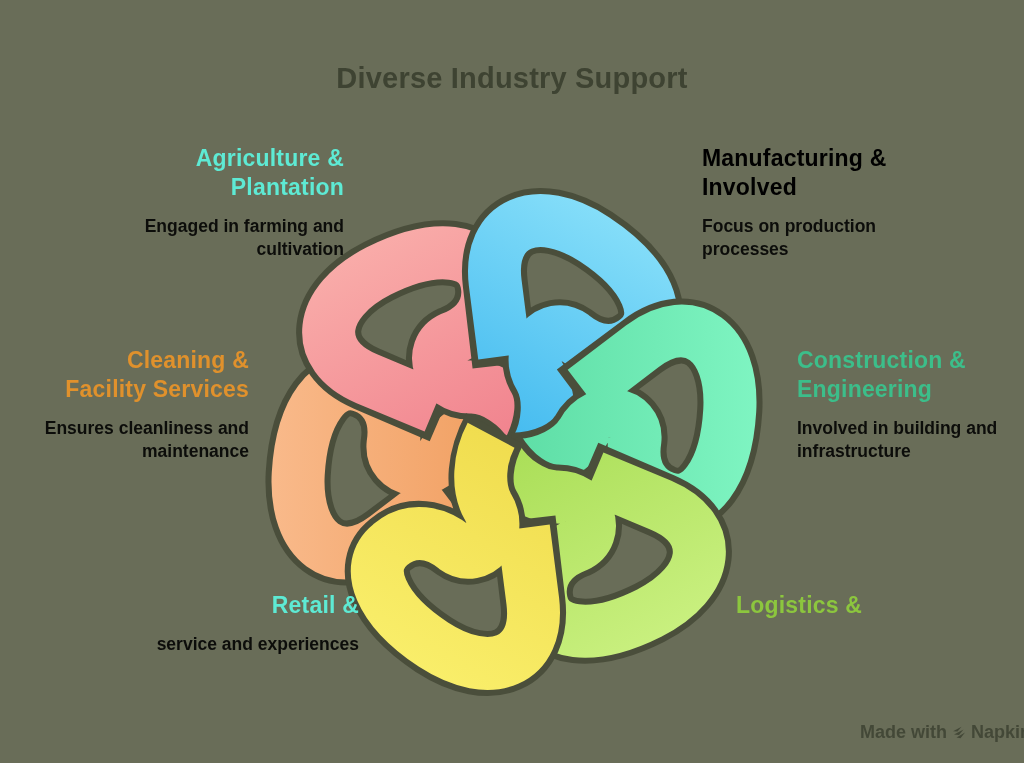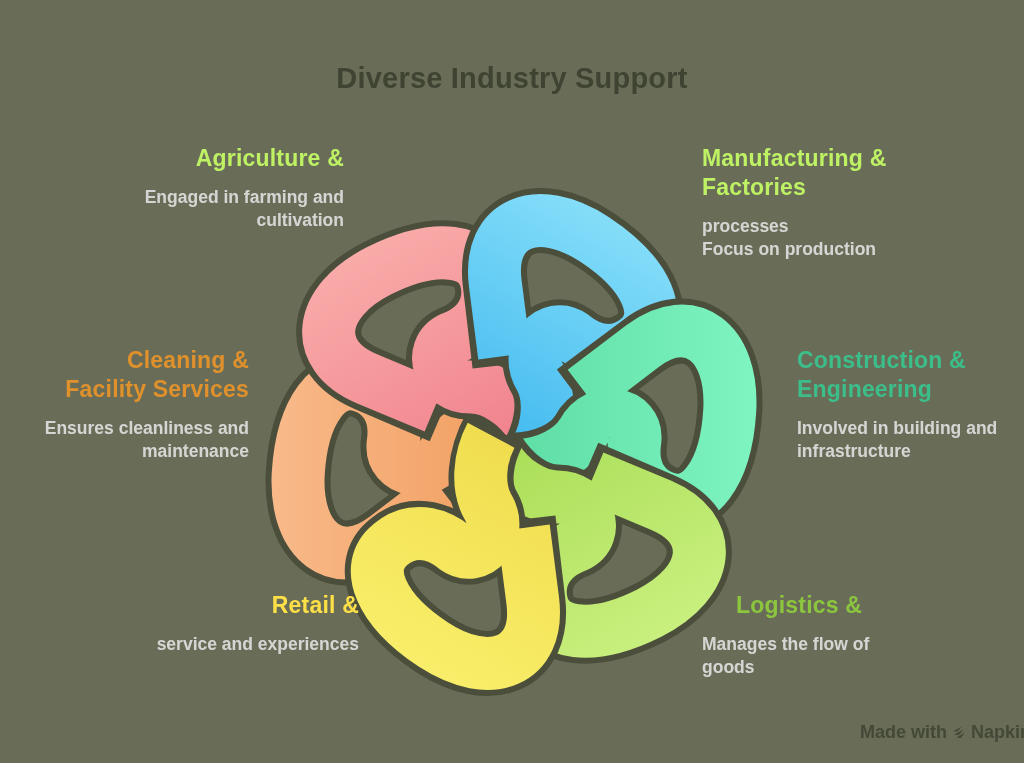--- a/index.html
+++ b/index.html
@@ -12,21 +12,21 @@
   .page-title{
     position:absolute;left:0;top:62px;width:1024px;
     text-align:center;font-size:29px;font-weight:700;color:#3E4332;
     letter-spacing:0.2px;
   }
   .knot{position:absolute;left:0;top:0;}
   .section{position:absolute;width:300px;}
   .section.align-right{text-align:right;}
   .section.align-left{text-align:left;}
   .sec-title{font-size:23px;line-height:29px;font-weight:700;letter-spacing:0.2px;}
-  .sec-desc{margin-top:13px;font-size:17.5px;line-height:23px;font-weight:700;color:#e5e5e5;opacity:0.88;}
+  .sec-desc{margin-top:13px;font-size:17.5px;line-height:23px;font-weight:700;color:#000000;opacity:0.88;}
   
   .sec-agriculture{top:144px;right:701px;}
   .sec-manufacturing{top:144px;left:702px;}
   .sec-cleaning{top:346px;right:796px;}
   .sec-construction{top:346px;left:797px;}
   .sec-retail{top:591px;right:686px;}
   .sec-logistics{top:591px;left:702px;}
   .watermark{
     position:absolute;right:14px;top:722px;height:20px;
     display:flex;align-items:center;gap:5px;
@@ -95,37 +95,38 @@
           <use href="#petal-fill" stroke="url(#grad-logistics)"></use>
       </g>
       <g transform="rotate(210)">
         <use href="#petal-outline"></use>
           <use href="#petal-fill" stroke="url(#grad-retail)"></use>
       </g>
     </g>
   </svg>
 
   <div class="section align-right sec-agriculture">
-    <div class="sec-title" style="color: #bef264;">
+    <div class="sec-title" style="color: #5eead4;">
       <div>Agriculture &amp;</div>
+      <div>Plantation</div>
     </div>
     <div class="sec-desc">
       <div>Engaged in farming and</div>
       <div>cultivation</div>
     </div>
   </div>
 
   <div class="section align-left sec-manufacturing">
-    <div class="sec-title" style="color: #bef264;">
+    <div class="sec-title" style="color: #000000;">
       <div>Manufacturing &amp;</div>
-      <div>Factories</div>
+      <div>Involved</div>
     </div>
     <div class="sec-desc">
+      <div>Focus on production</div>
       <div>processes</div>
-      <div>Focus on production</div>
     </div>
   </div>
 
   <div class="section align-right sec-cleaning">
     <div class="sec-title" style="color: rgb(224, 145, 44);">
       <div>Cleaning &amp;</div>
       <div>Facility Services</div>
     </div>
     <div class="sec-desc">
       <div>Ensures cleanliness and</div>
@@ -138,35 +139,31 @@
       <div>Construction &amp;</div>
       <div>Engineering</div>
     </div>
     <div class="sec-desc">
       <div>Involved in building and</div>
       <div>infrastructure</div>
     </div>
   </div>
 
   <div class="section align-right sec-retail">
-    <div class="sec-title" style="color: #fde047;">
+    <div class="sec-title" style="color: #5eead4;">
       <div>Retail &amp;</div>
     </div>
     <div class="sec-desc">
       <div>service and experiences</div>
     </div>
   </div>
 
   <div class="section align-left sec-logistics">
     <div class="sec-title" style="color: rgb(140, 198, 62); margin-left: 34px;">
       <div>Logistics &amp;</div>
-    </div>
-    <div class="sec-desc">
-      <div>Manages the flow of</div>
-      <div>goods</div>
     </div>
   </div>
 
   <div class="watermark">
     <span>Made with</span>
     <span>
       <svg width="14" height="14" viewBox="0 0 14 14" fill="#353A2B">
         <path d="M1 6.2 L9.5 1.8 L5.5 6.6 Z"></path>
         <path d="M2 9.4 L11.5 4.6 L7 10 Z"></path>
         <path d="M4.5 12.6 L13 7.6 L8.5 13.2 Z"></path>

